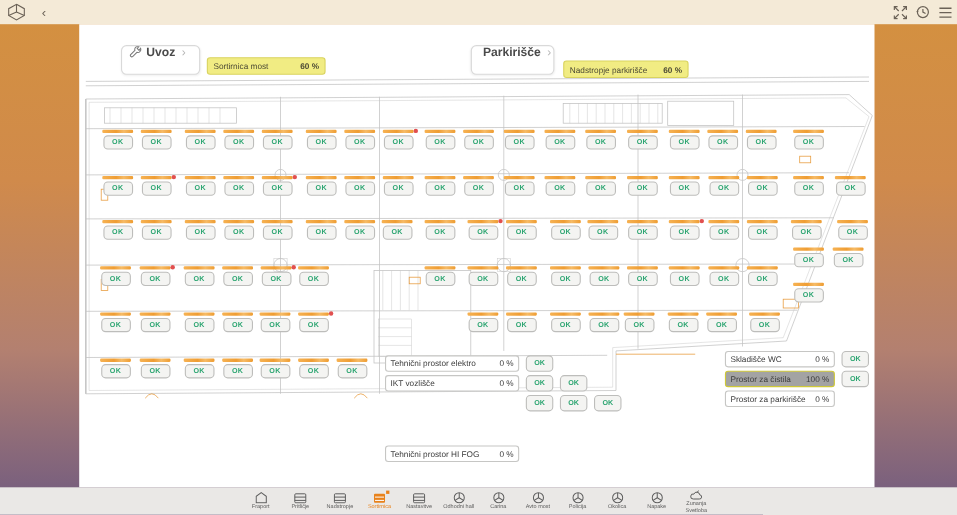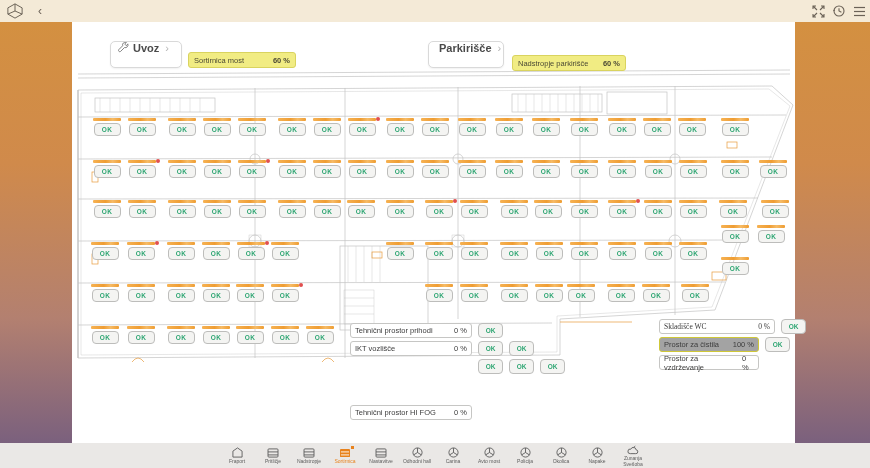--- a/index.html
+++ b/index.html
@@ -625,21 +625,21 @@
       </div>
       <div class="plan-ok" style="left: 648px; top: 235px;">
         <div class="tagstrip"></div>
         <div class="okbtn">OK</div>
       </div>
     </div>
 
   <div style="position:absolute; left:278px; top:301px;">
       <div class="trow" style="left: 0px; top: 0px;">
         <div class="tbox" style="width: 122px;">
-          <span>Tehnični prostor prihodi</span>
+          <span>Tehnični prostor elektro</span>
           <span class="tval">0 %</span>
         </div>
         <div class="tokbtn">OK</div>
       </div>
       <div class="trow" style="left: 0px; top: 18px;">
         <div class="tbox" style="width: 122px;">
           <span>IKT vozlišče</span>
           <span class="tval">0 %</span>
         </div>
         <div class="tokbtn">OK</div>
@@ -651,36 +651,36 @@
           <span class="tval">0 %</span>
         </div>
         <div class="tokbtn">OK</div>
         <div class="tokbtn">OK</div>
         <div class="tokbtn">OK</div>
       </div>
     </div>
 
   <div style="position:absolute; left:587px; top:297px;">
       <div class="trow" style="left: 0px; top: 0px;">
-        <div class="tbox" style="width: 116px; font-family: Liberation Serif, serif;">
+        <div class="tbox" style="width: 100px;">
           <span>Skladišče WC</span>
           <span class="tval">0 %</span>
         </div>
         <div class="tokbtn">OK</div>
       </div>
       <div class="trow" style="left: 0px; top: 18px;">
         <div class="tbox hl" style="width: 100px;">
           <span>Prostor za čistila</span>
           <span class="tval">100 %</span>
         </div>
         <div class="tokbtn">OK</div>
       </div>
       <div class="trow" style="left: 0px; top: 36px;">
         <div class="tbox" style="width: 100px;">
-          <span>Prostor za vzdrževanje</span>
+          <span>Prostor za parkirišče</span>
           <span class="tval">0 %</span>
         </div>
       </div>
     </div>
 </div>
 
 <div class="nav">
     <div class="nav-item">
       <div class="nicon">
         <svg width="11" height="11" viewBox="0 0 12 12">

